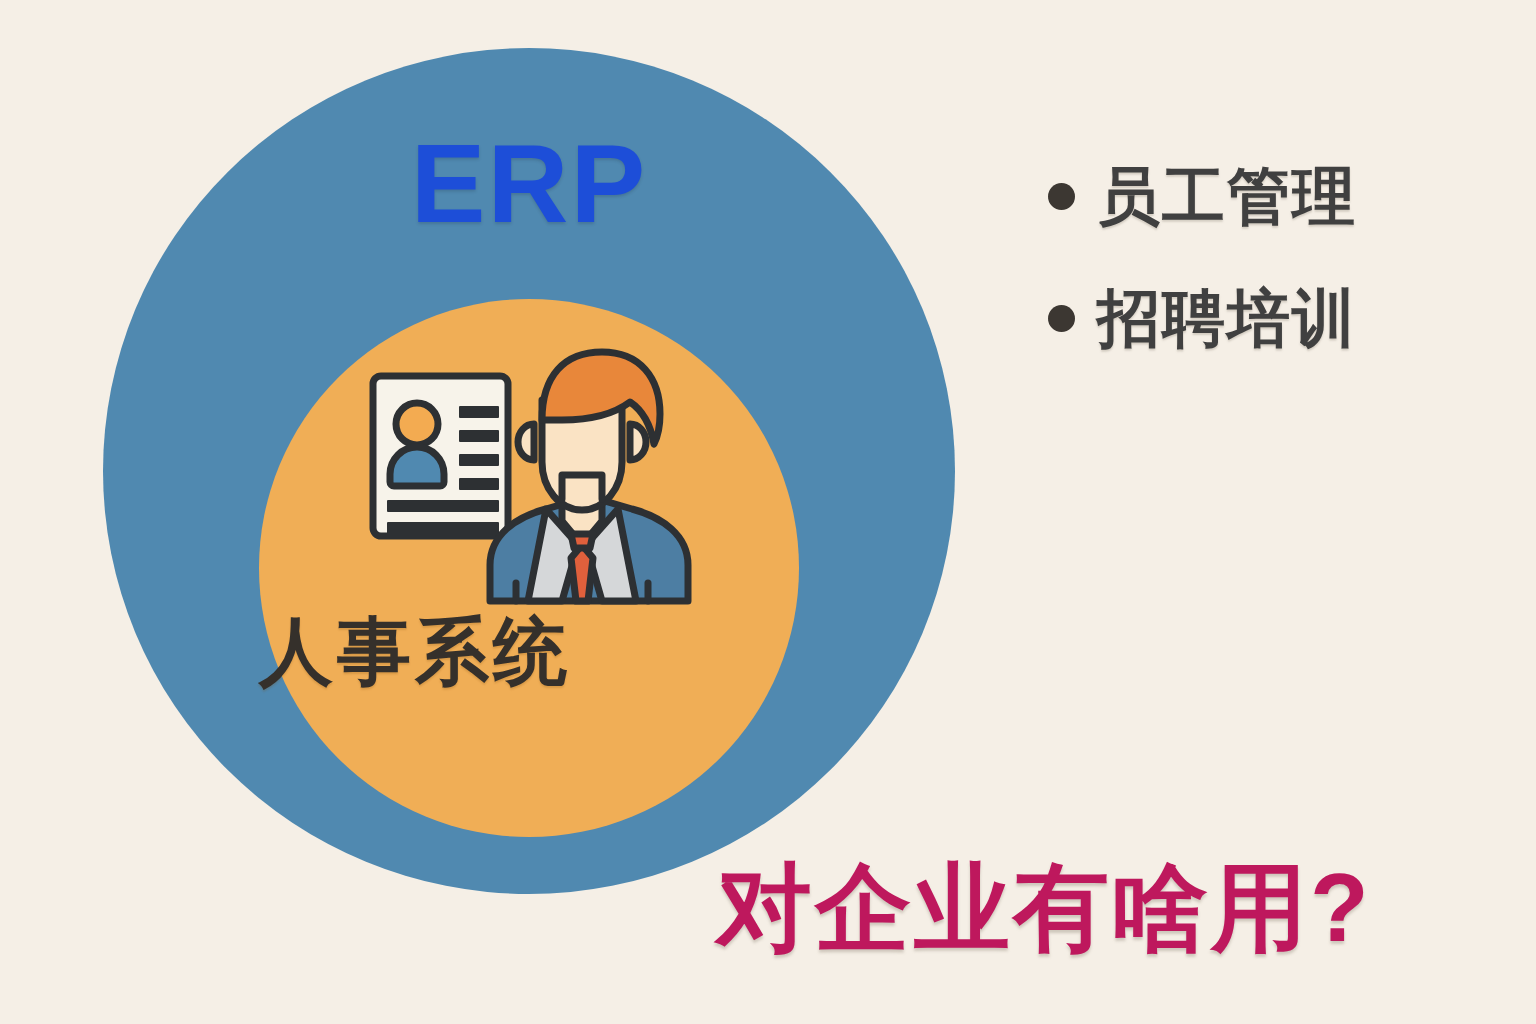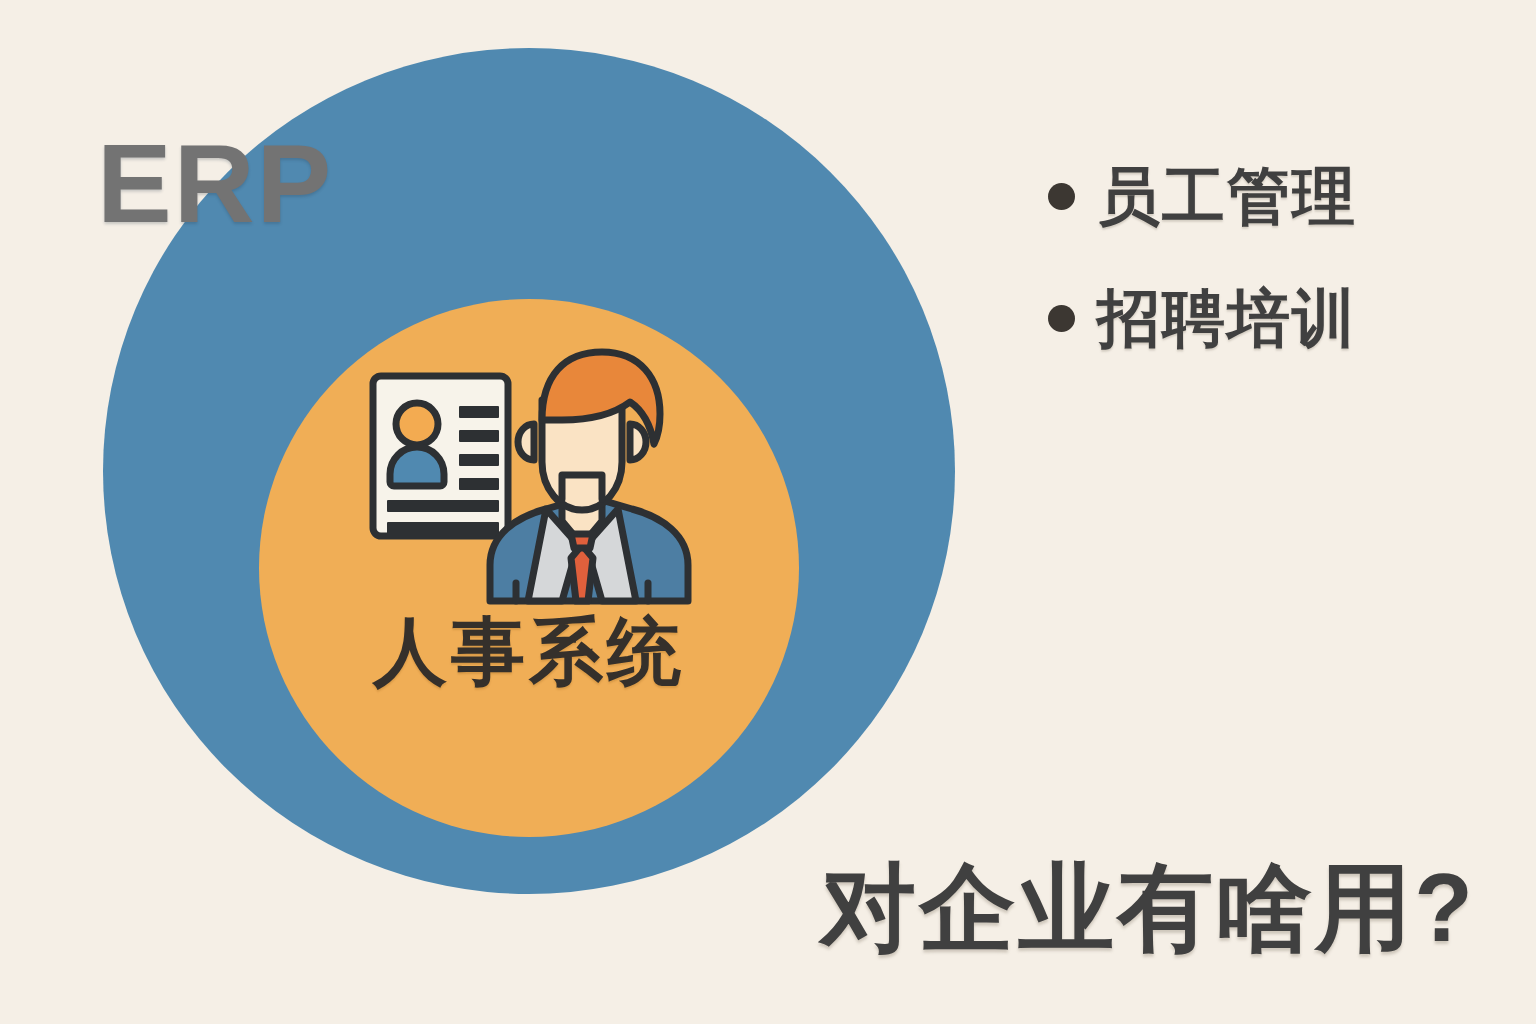--- a/index.html
+++ b/index.html
@@ -36,39 +36,39 @@
     top: 299px;
     width: 540px;
     height: 538px;
     border-radius: 50%;
     background: #f0ae56;
   }
 
   
   .erp-title {
     position: absolute;
-    left: 97px;
+    left: 103px;
     top: 128px;
     width: 852px;
-    text-align: left;
+    text-align: center;
     font-size: 112px;
     line-height: 112px;
     font-weight: 700;
     letter-spacing: 2px;
-    color: #737373;
+    color: #1d4ed8;
     text-shadow: 0 2px 3px rgba(30,50,70,0.22);
   }
 
   
   .inner-label {
     position: absolute;
     left: 259px;
     top: 612px;
     width: 540px;
-    text-align: center;
+    text-align: left;
     font-size: 74px;
     line-height: 80px;
     font-weight: 700;
     letter-spacing: 4px;
     color: #35302b;
     text-shadow: 0 2px 2px rgba(120,70,10,0.20);
   }
 
   
   .hr-icon {
@@ -110,26 +110,26 @@
     white-space: nowrap;
     text-shadow: 0 2px 2px rgba(150,140,125,0.35);
   }
 
   
   .headline {
     position: absolute;
     left: 716px;
     top: 856px;
     width: 760px;
-    text-align: right;
+    text-align: left;
     font-size: 96px;
     line-height: 104px;
     font-weight: 700;
     letter-spacing: 3px;
-    color: #404040;
+    color: #be185d;
     text-shadow: 0 3px 3px rgba(150,140,125,0.40);
   }
 </style>
 </head>
 <body>
 
 <div id="poster">
 
   <div class="outer-circle"></div>
   <div class="erp-title">ERP</div>

